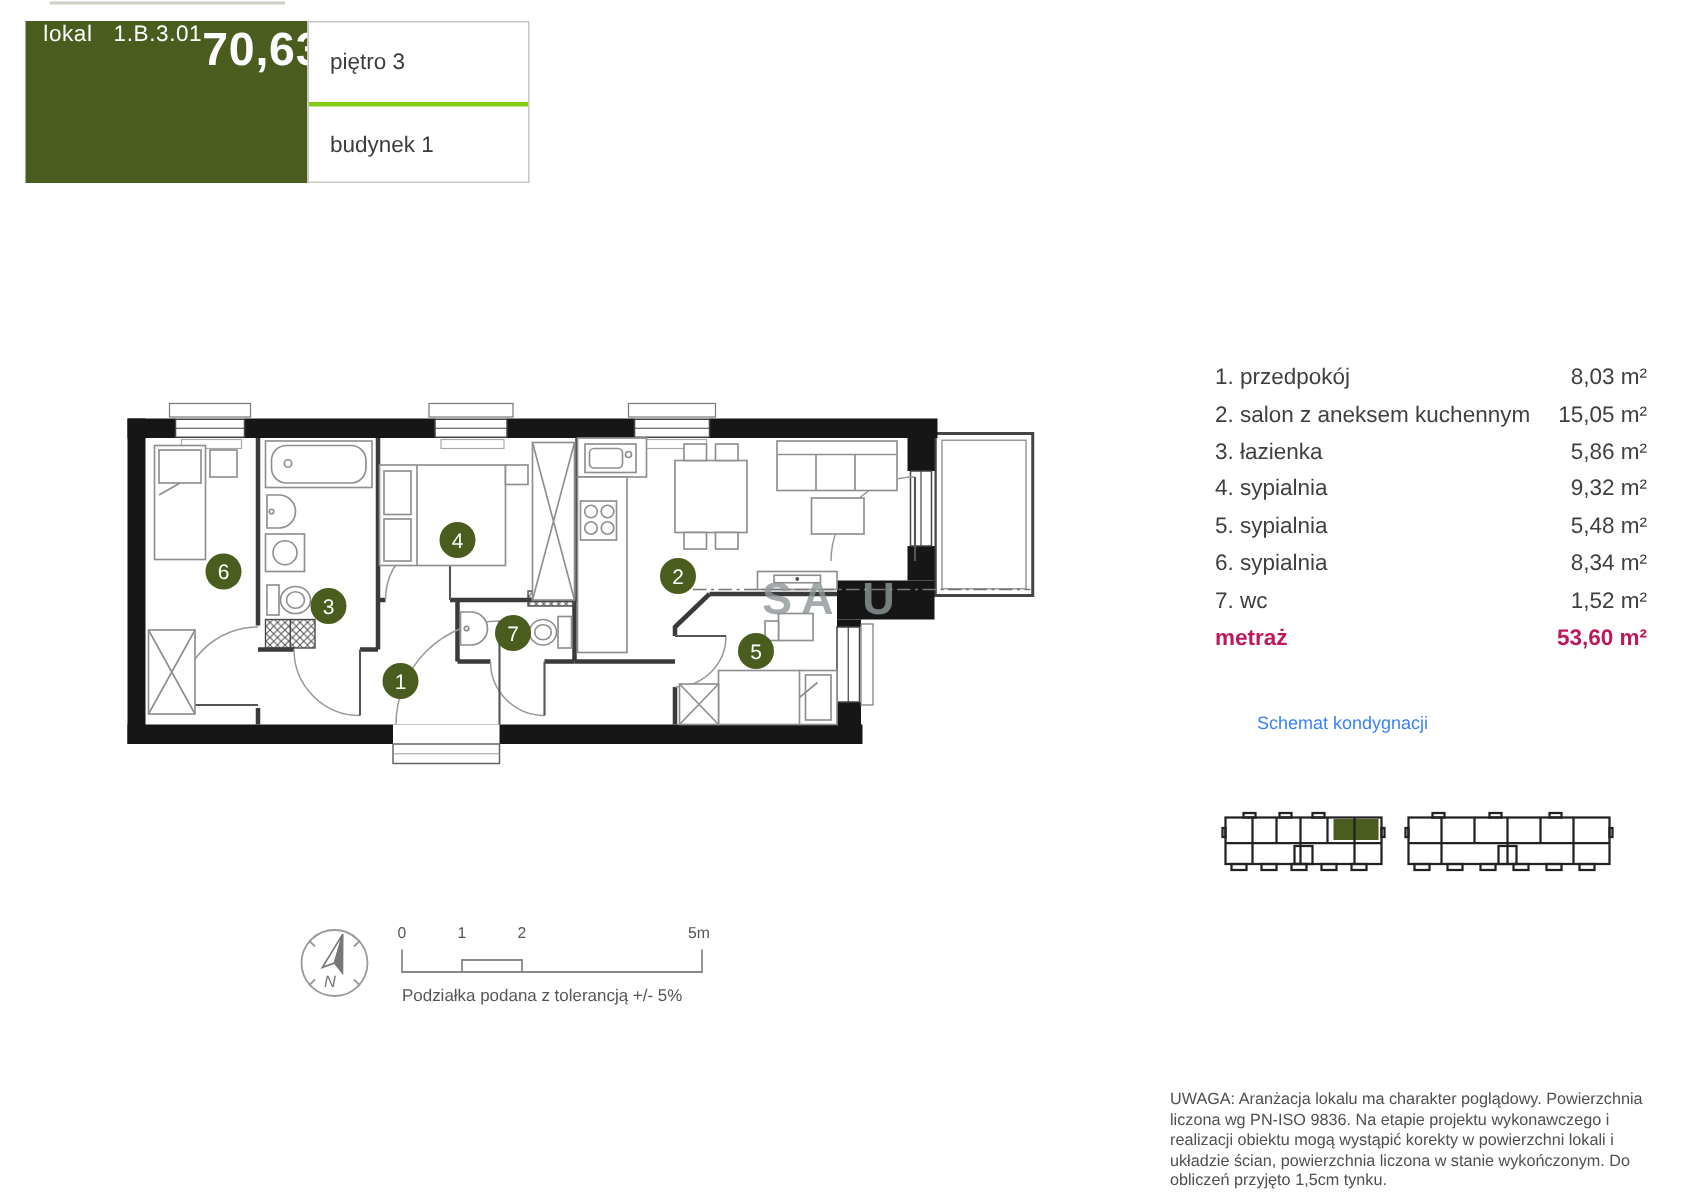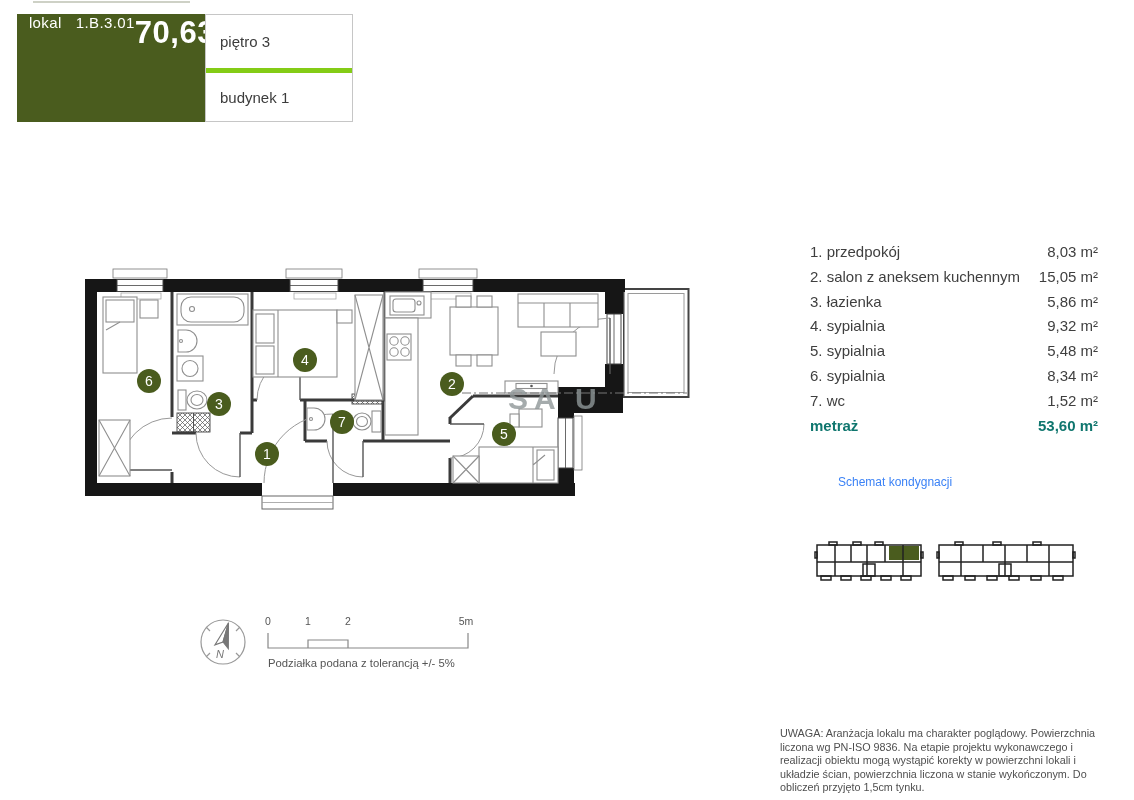--- a/index.html
+++ b/index.html
@@ -12,27 +12,27 @@
 
   
   .header-green{position:absolute;left:17px;top:14px;width:188px;height:108px;background:var(--accent);
                 color:#fff;display:flex;flex-direction:row;justify-content:center;padding-left:40px}
   .lokal-line{font-size:15px;display:flex;gap:14px;letter-spacing:.4px}
   .area-line{margin-top:3px;display:flex;align-items:flex-start}
   .area-value{font-size:31px;font-weight:700;letter-spacing:.5px;line-height:32px}
   .area-unit{font-size:10px;font-weight:600;margin-left:6px;position:relative;top:2px}
   .header-cells{position:absolute;left:205px;top:14px;width:148px;height:108px;border:1px solid #c6c6c6;background:#fff}
   .cell{height:53px;display:flex;align-items:center;padding-left:14px;font-size:15px;color:#3c3c3c}
-  .cell + .cell{border-top:5px solid #84cc16}
+  .cell + .cell{border-top:3px solid #84cc16}
 
   
   .room-list{position:absolute;left:810px;top:240px;width:288px;font-size:15px}
   .room-row{display:flex;justify-content:space-between;line-height:24.8px}
   .room-row .area{white-space:nowrap}
-  .room-row.total{font-weight:700;color:#0f766e}
+  .room-row.total{font-weight:700;color:#be185d}
 
   .schemat-title{position:absolute;left:838px;top:475px;font-size:12px;font-weight:400;color:#3b82f6}
 
   .disclaimer{position:absolute;left:780px;top:727px;width:334px;font-size:10.8px;line-height:13.6px;color:#4f4f4f}
 
   
   .badge{position:absolute;width:24px;height:24px;border-radius:50%;background:var(--accent);color:#fff;
          display:flex;align-items:center;justify-content:center;font-size:14px;font-weight:500}
   .b1{left:255px;top:442px}.b2{left:440px;top:372px}.b3{left:207px;top:392px}.b4{left:293px;top:348px}
   .b5{left:492px;top:422px}.b6{left:137px;top:369px}.b7{left:330px;top:410px}

